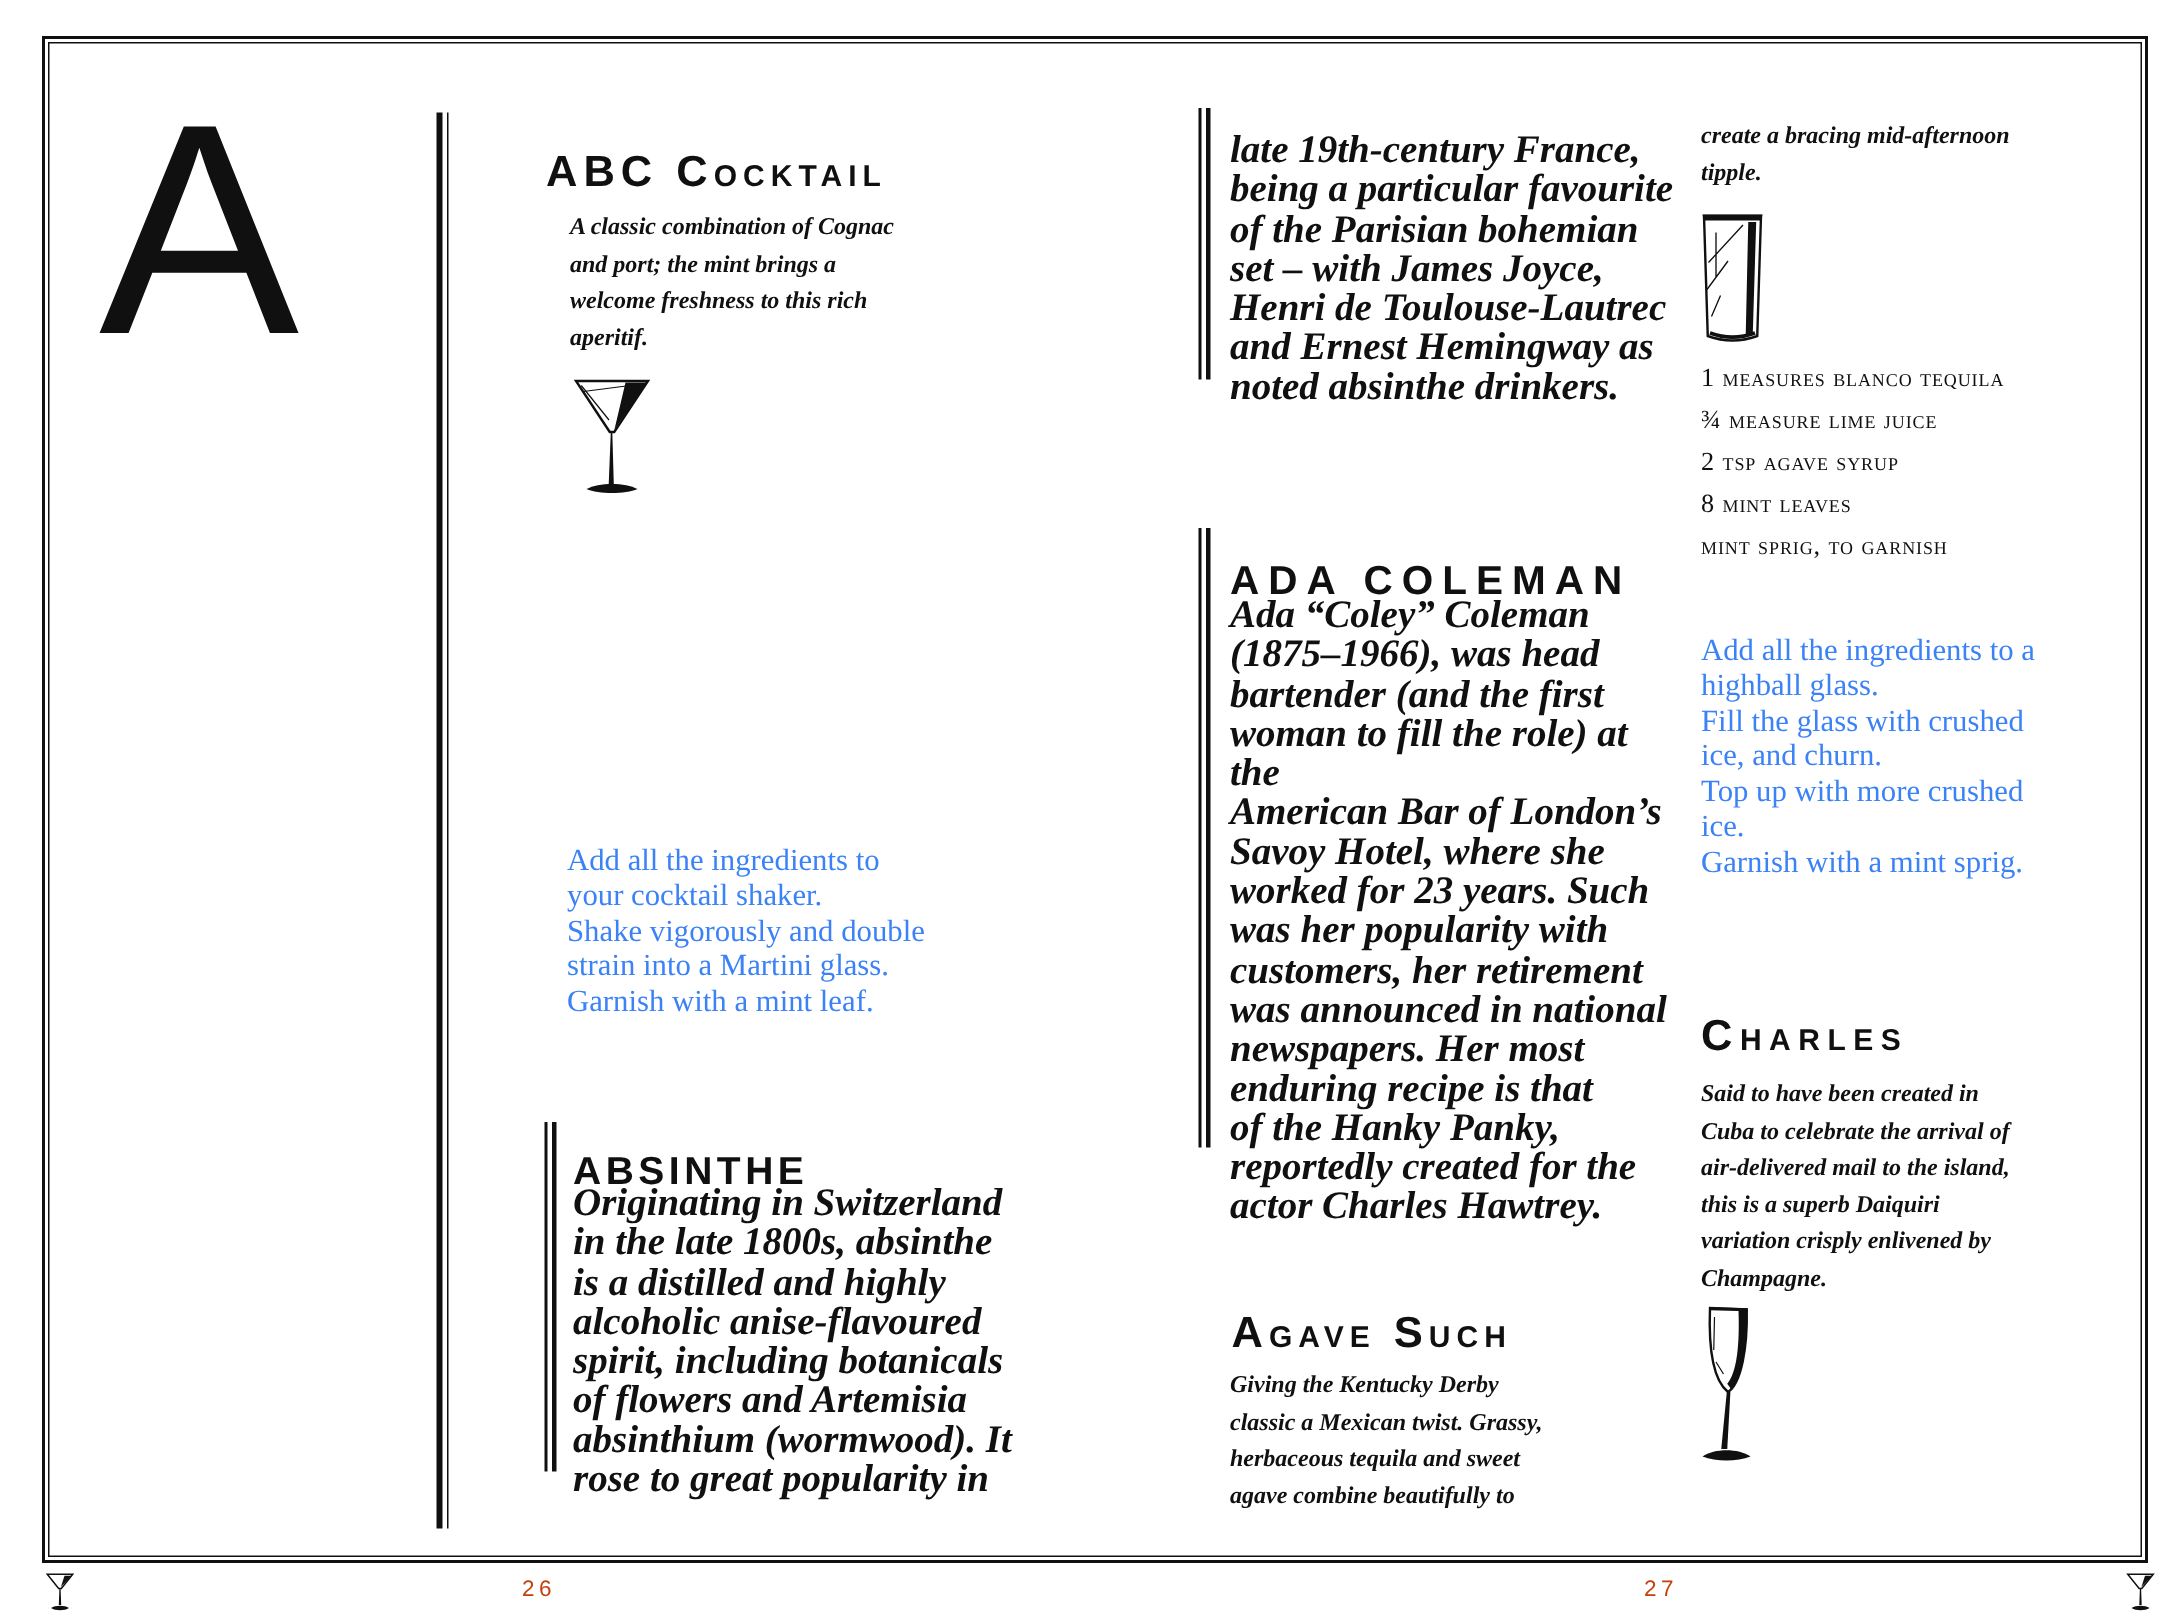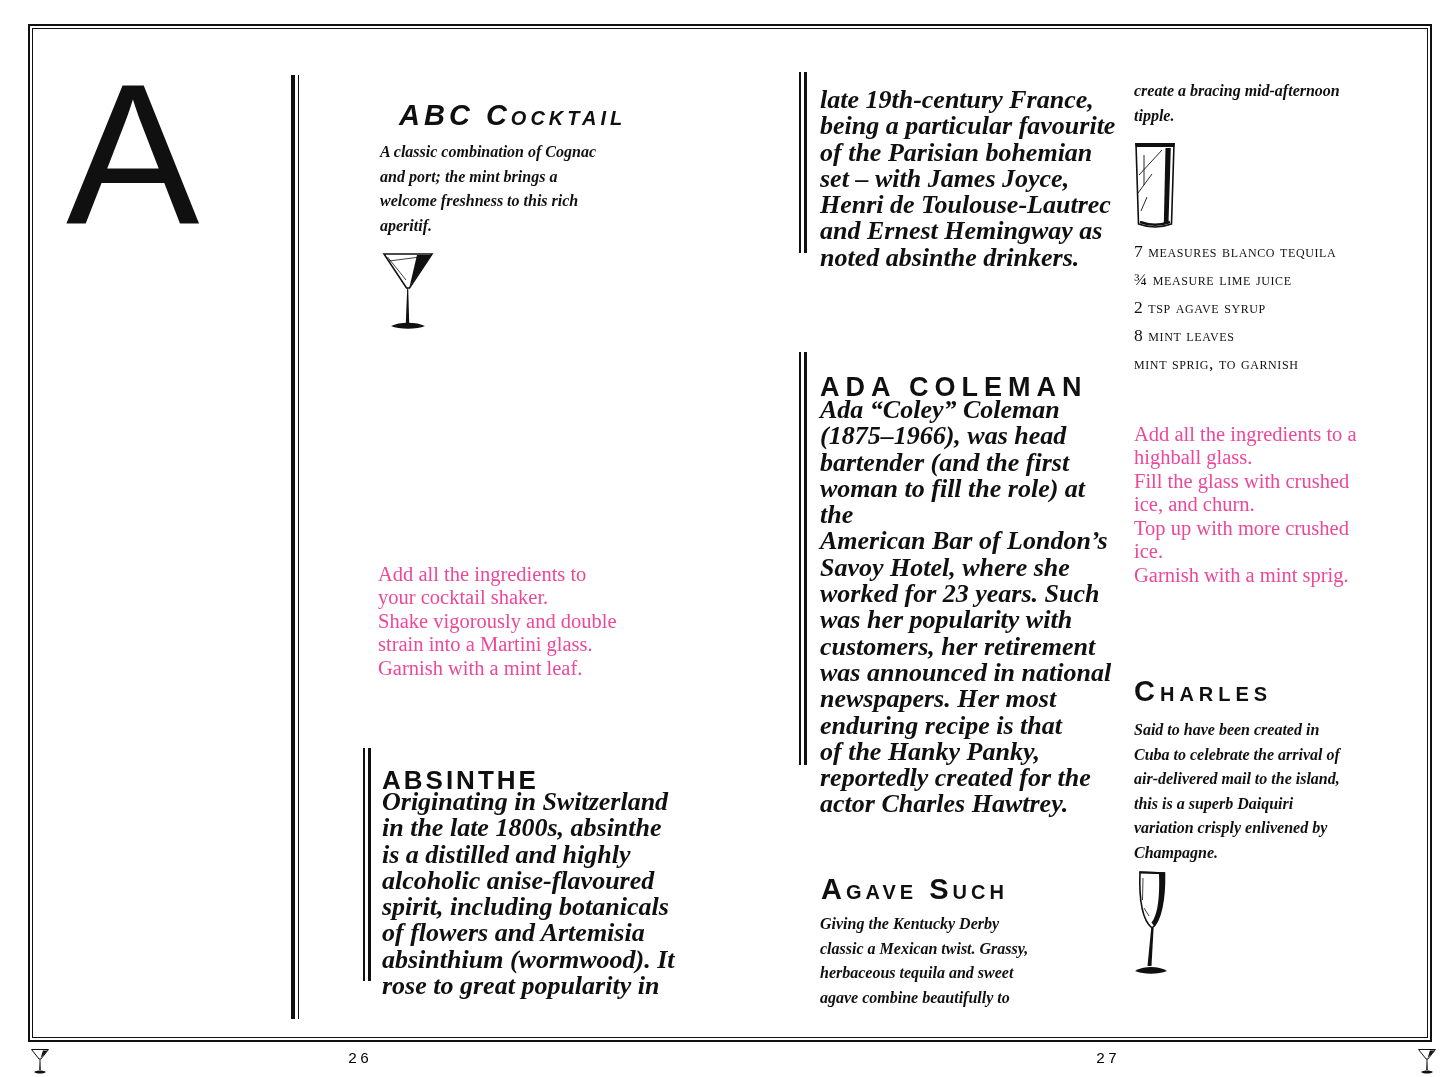--- a/index.html
+++ b/index.html
@@ -49,53 +49,53 @@
     font-style:italic; font-weight:700;
     font-size:16px; line-height:24.5px; color:#101010;
   }
   .bio {
     position:absolute; white-space:pre-line;
     font-style:italic; font-weight:700;
     font-size:26px; line-height:26.3px; color:#101010;
   }
   .method {
     position:absolute; white-space:pre-line;
-    font-size:20.5px; line-height:23.6px; color:#ec4899;
+    font-size:20.5px; line-height:23.6px; color:#3b82f6;
   }
   .ingredients {
     position:absolute; margin:0; padding:0; list-style:none;
     font-variant:small-caps; font-size:17.5px; letter-spacing:0.6px;
     line-height:28px; color:#101010;
   }
   .ingredients li { white-space:pre-line; }
 
   .folio {
     position:absolute;
-    font-family:Liberation Mono, monospace;
-    font-size:15px; letter-spacing:3px; color:#000000; line-height:1;
+    font-family:Liberation Sans, sans-serif;
+    font-size:15px; letter-spacing:3px; color:#c2410c; line-height:1;
   }
   svg { display:block; }
 </style>
 </head>
 <body>
 
 <div class="spread">
 
   <div class="frame">
     <div class="frame-inner"></div>
   </div>
 
   <div class="dropcap">A</div>
 
   <div class="vrule" style="left:291px; top:75px; height:944px;">
       <i class="thick"></i>
       <i class="thin"></i>
     </div>
 
-  <h2 class="sc-title" style="left:399px; top:77px;font-style:italic;">ABC Cocktail</h2>
+  <h2 class="sc-title" style="left:364px; top:77px;">ABC Cocktail</h2>
 
   <p class="lede" style="left:380px; top:124px; width:320px;">A classic combination of Cognac
 and port; the mint brings a
 welcome freshness to this rich
 aperitif.</p>
 
   <svg class="abs" style="left:382px; top:252px;" width="52" height="84" viewBox="0 0 52 84">
     <path d="M2 2 H50 L27.5 36 H24.5 Z" fill="none" stroke="#101010" stroke-width="1.6"></path>
     <path d="M35 3 L49.5 3 L27.6 34.5 Z" fill="#101010"></path>
     <path d="M5.5 5 L24 28" stroke="#101010" stroke-width="0.8" fill="none"></path>
@@ -175,21 +175,21 @@
 
   <svg class="abs" style="left:1132px; top:141px;" width="46" height="88" viewBox="0 0 46 88">
     <path d="M4 3 H42 L39.5 83 Q23 89 6.5 83 Z" fill="none" stroke="#101010" stroke-width="1.6"></path>
     <path d="M3 2 H43 L42.2 6 H3.8 Z" fill="#101010"></path>
     <path d="M33.5 7 L38.8 7 L36.5 82 L31.8 83 Z" fill="#101010"></path>
     <path d="M7 34 L30 9 M6 52 L20 33 M9 70 L15 56 M12 14 L12 44" stroke="#101010" stroke-width="0.9" fill="none"></path>
     <path d="M8 81 Q23 86.5 38 81" stroke="#101010" stroke-width="2.5" fill="none"></path>
   </svg>
 
   <ul class="ingredients" style="left:1134px; top:237px; width:300px;">
-    <li>7 measures blanco tequila</li>
+    <li>1 measures blanco tequila</li>
     <li>¾ measure lime juice</li>
     <li>2 tsp agave syrup</li>
     <li>8 mint leaves</li>
     <li>mint sprig, to garnish</li>
   </ul>
 
   <p class="method" style="left:1134px; top:402px; width:300px;">Add all the ingredients to a
 highball glass.
 Fill the glass with crushed
 ice, and churn.

